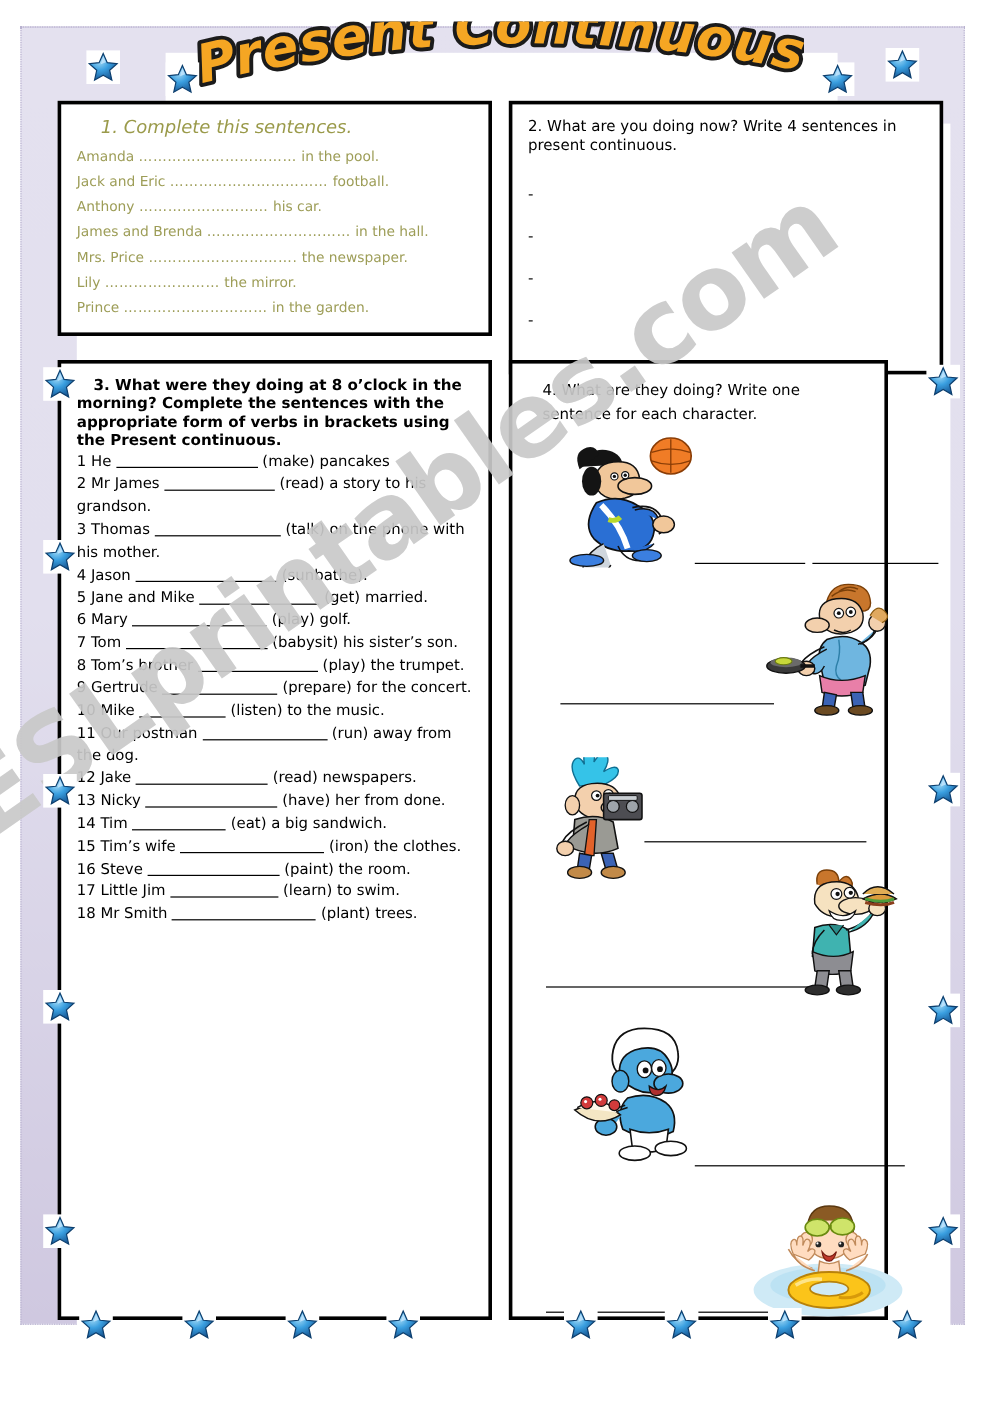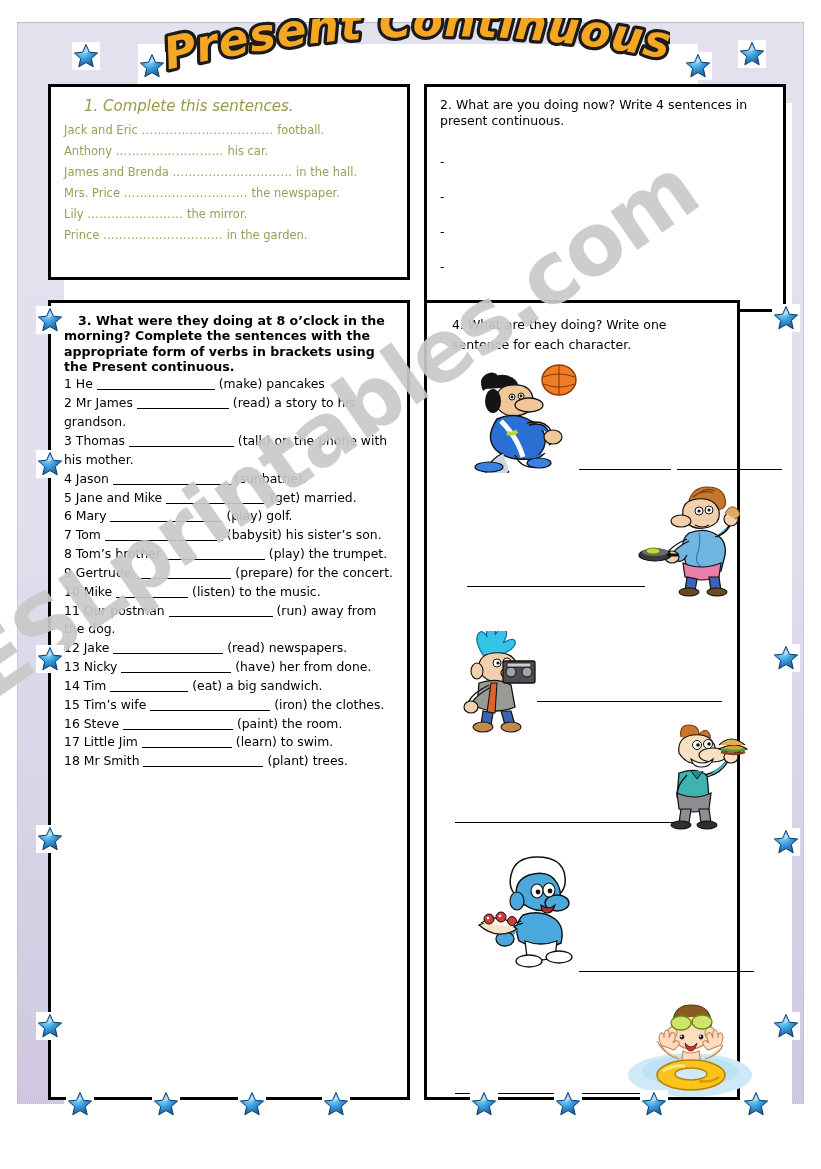--- a/index.html
+++ b/index.html
@@ -222,20 +222,21 @@
       <text class="ttl-front"><textPath href="#arc" startOffset="2%" id="tp-front">Present Continuous</textPath></text>
     </svg>
   </div>
 
   <div id="watermark">ESLprintables.com</div>
 
   <div class="exbox" id="box1">
     <div class="box-pad">
       <div id="ex1-heading">1.    Complete this sentences.</div>
       <div id="ex1-lines">
+          <div class="ex1-line"><span>Amanda </span><span class="dots">……………………………</span><span> in the pool.</span></div>
           <div class="ex1-line"><span>Jack and Eric </span><span class="dots">……………………………</span><span> football.</span></div>
           <div class="ex1-line"><span>Anthony </span><span class="dots">………………………</span><span> his car.</span></div>
           <div class="ex1-line"><span>James and Brenda </span><span class="dots">…………………………</span><span> in the hall.</span></div>
           <div class="ex1-line"><span>Mrs. Price </span><span class="dots">………………………….</span><span> the newspaper.</span></div>
           <div class="ex1-line"><span>Lily </span><span class="dots">……………………</span><span> the mirror.</span></div>
           <div class="ex1-line"><span>Prince </span><span class="dots">…………………………</span><span> in the garden.</span></div>
         </div>
     </div>
   </div>
 

